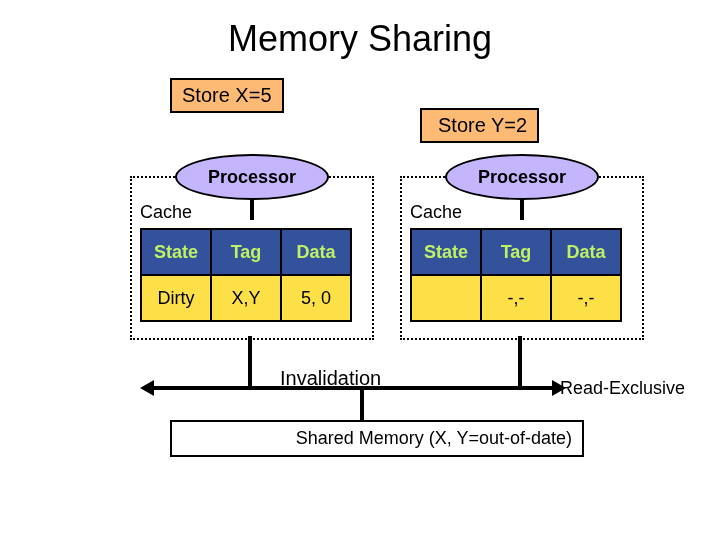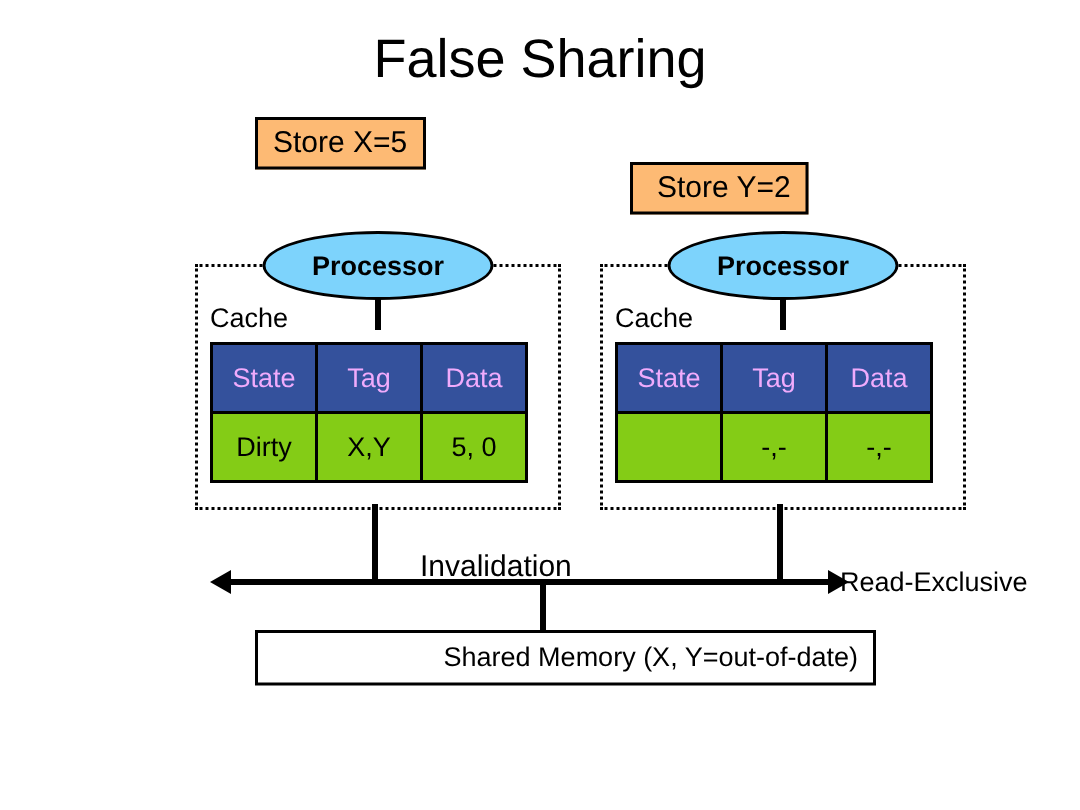--- a/index.html
+++ b/index.html
@@ -55,21 +55,21 @@
   .proc-container.right { left: 400px; }
 
   
   .processor {
     position: absolute;
     top: -24px;
     left: 50%;
     transform: translateX(-50%);
     width: 150px;
     height: 42px;
-    background: #7dd3fc;
+    background: #c4b5fd;
     border: 2px solid #000;
     border-radius: 50%;
     display: flex;
     align-items: center;
     justify-content: center;
     font-size: 18px;
     font-weight: bold;
   }
   .processor-stem {
     position: absolute;
@@ -95,26 +95,26 @@
     left: 8px;
     right: 8px;
     border-collapse: collapse;
     font-size: 18px;
   }
   .cache-table th, .cache-table td {
     border: 2px solid #000;
     padding: 4px 6px;
     height: 36px;
     text-align: center;
-    background: #84cc16;
+    background: #fde047;
   }
   .cache-table thead th {
     background: #34519c;
-    color: #f0abfc;
-    font-weight: normal;
+    color: #bef264;
+    font-weight: bold;
   }
   .cache-table .state-col { width: 70px; }
   .cache-table .tag-col   { width: 70px; }
   .cache-table .data-col  { width: 70px; }
 
   
   .invalidation {
     position: absolute;
     top: 367px;
     left: 280px;
@@ -161,21 +161,21 @@
     padding: 6px 10px;
     font-size: 18px;
     text-align: right;
   }
 </style>
 </head>
 <body>
 
 <div class="stage">
 
-  <div class="title">False Sharing</div>
+  <div class="title">Memory Sharing</div>
 
 
   <div class="store-box store-a">Store X=5</div>
   <div class="store-box store-b">Store Y=2</div>
 
   <div class="proc-container left">
     <div class="processor-stem"></div>
     <div class="processor">
       <span>Processor</span>
     </div>

